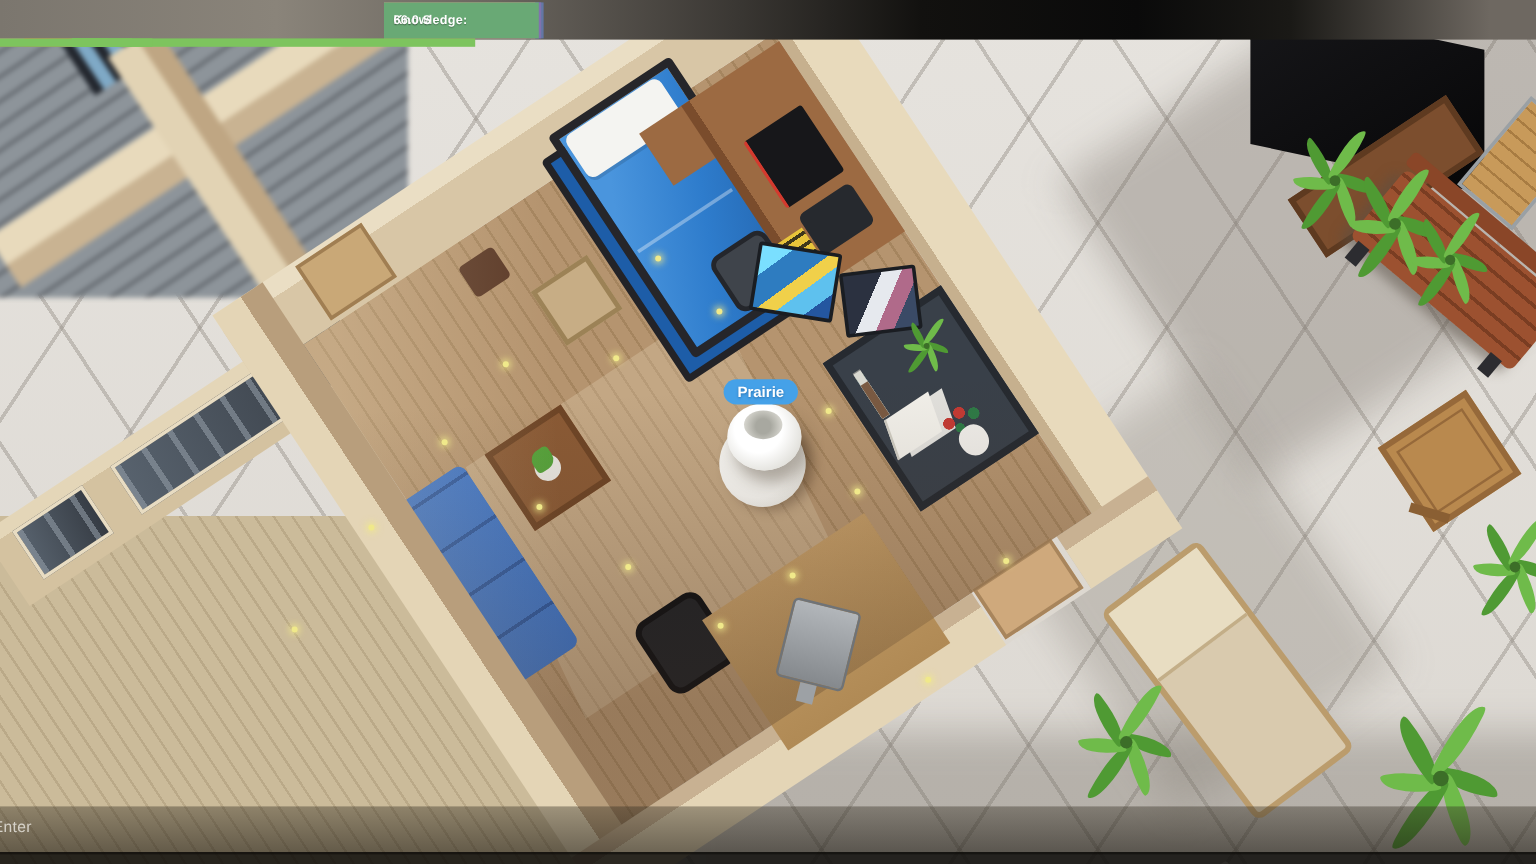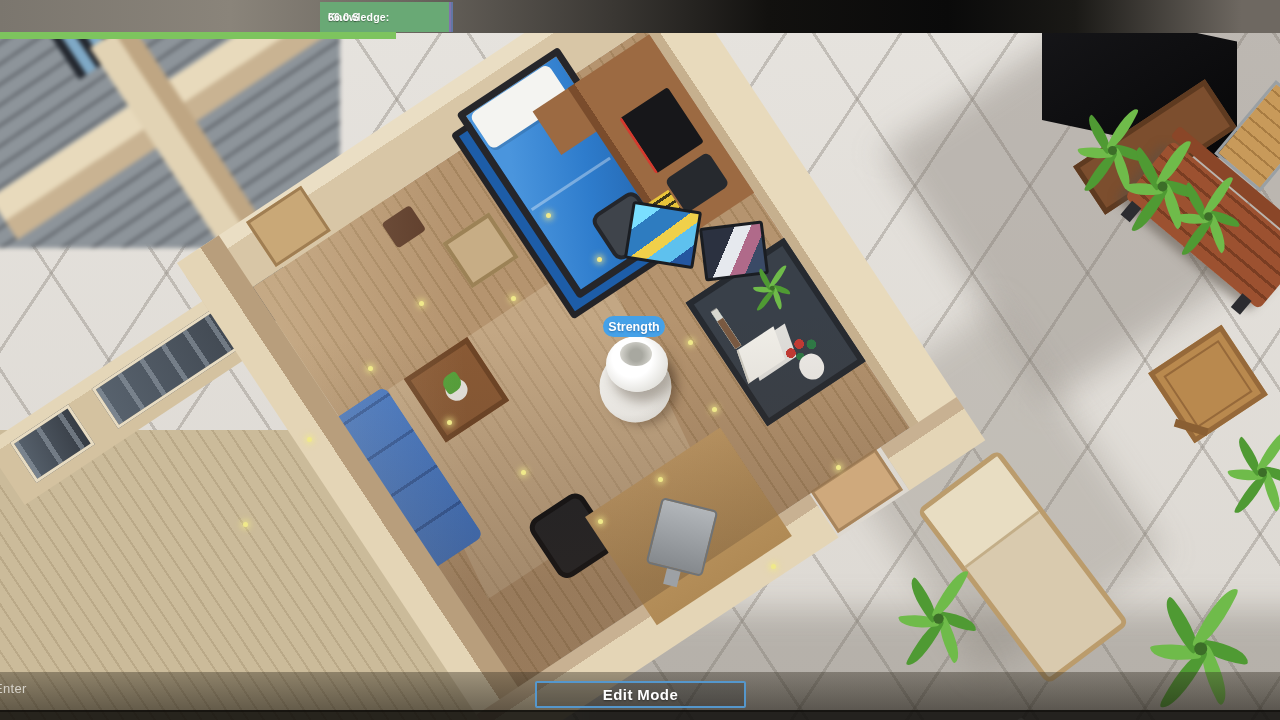--- a/index.html
+++ b/index.html
@@ -351,21 +351,21 @@
       <div class="leaf" style="background: rgb(79, 154, 51); transform: rotate(118deg); width: 48px;"></div>
       <div class="leaf" style="background: rgb(111, 187, 74); transform: rotate(172deg); width: 34px;"></div>
       <div class="leaf" style="background: rgb(79, 154, 51); transform: rotate(232deg); width: 41px;"></div>
       <div class="leaf" style="background: rgb(111, 187, 74); transform: rotate(296deg); width: 48px;"></div>
       <div class="trunk"></div>
     </div>
 
   <div class="char">
     <div class="hood"></div>
   </div>
-  <div class="nametag" style="background: rgb(69, 161, 232);">Strength</div>
+  <div class="nametag" style="background: rgb(69, 161, 232);">Prairie</div>
 
   <div id="sparkles" style="left:0;top:0;width:0;height:0;">
       <div class="sparkle" style="left: 546px; top: 213px;"></div>
       <div class="sparkle" style="left: 597px; top: 257px;"></div>
       <div class="sparkle" style="left: 511px; top: 296px;"></div>
       <div class="sparkle" style="left: 688px; top: 340px;"></div>
       <div class="sparkle" style="left: 836px; top: 465px;"></div>
       <div class="sparkle" style="left: 368px; top: 366px;"></div>
       <div class="sparkle" style="left: 447px; top: 420px;"></div>
       <div class="sparkle" style="left: 521px; top: 470px;"></div>
@@ -422,15 +422,14 @@
       <span style="width: 20px; background: rgb(79, 158, 214);"></span>
       <span style="width: 60px; background: rgb(201, 106, 99);"></span>
       <span style="width: 20px; background: rgb(79, 158, 214);"></span>
       <span style="width: 58px; background: rgb(201, 106, 99);"></span>
       <span style="width: 90px; background: rgb(125, 196, 94);"></span>
     </div>
 
   <div class="bottom-bar"></div>
   <div class="bottom-footer"></div>
   <div class="enter-hint">Enter</div>
-  <button class="edit-btn" style="border-color: rgb(85, 151, 204);">Edit Mode</button>
 
 </div>
 
 </body></html>

